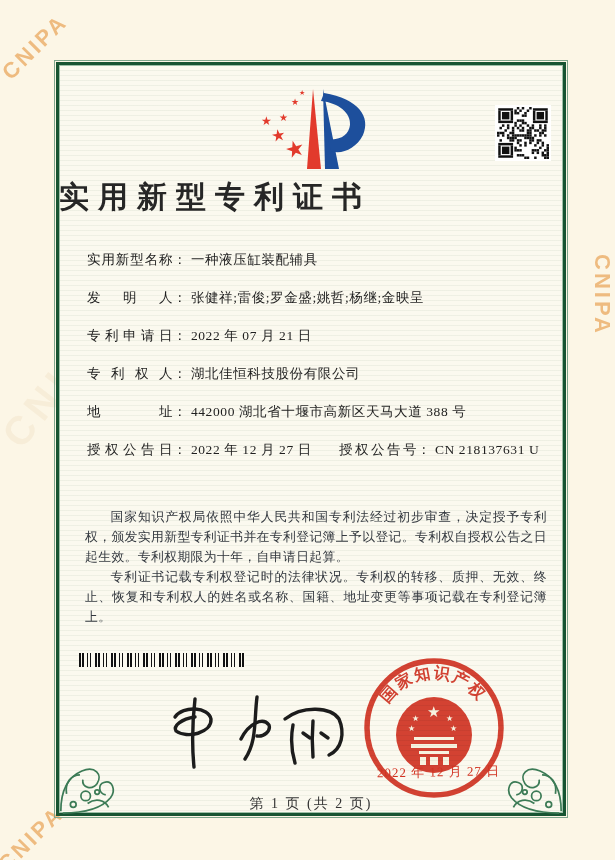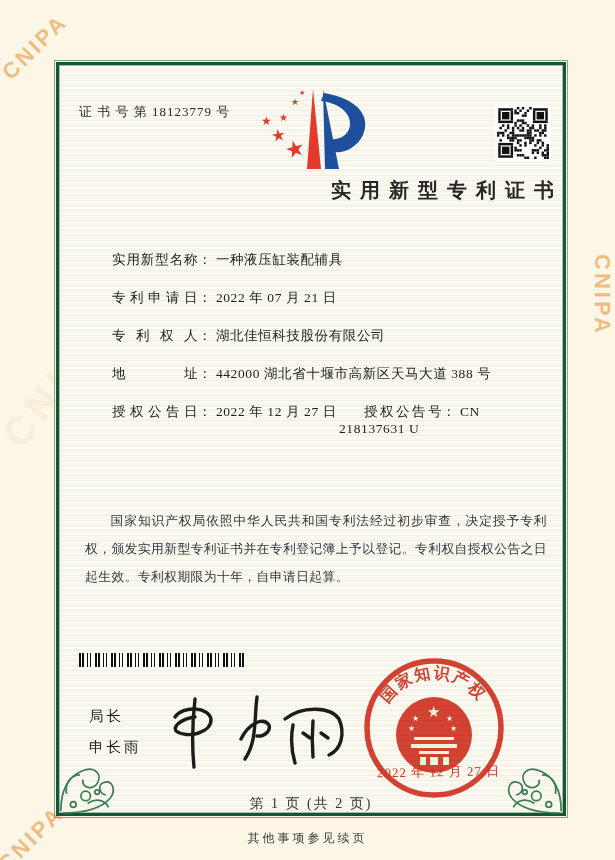--- a/index.html
+++ b/index.html
@@ -46,33 +46,33 @@
   }
   .content{position:absolute;inset:0;}
 
   .cert-no{position:absolute;left:20px;top:38px;font-size:13px;letter-spacing:1px;color:#2c2c2c;}
 
   .logo{position:absolute;left:196px;top:18px;width:130px;height:92px;}
   .qr{position:absolute;left:436px;top:40px;width:52px;height:52px;background:#fff;padding:2px;}
 
   .title{
     position:absolute;left:0;top:112px;width:100%;
-    text-align:right;font-size:20px;font-weight:bold;color:#262626;
+    text-align:left;font-size:30px;font-weight:bold;color:#262626;
     letter-spacing:9px;
   }
 
   .fields{position:absolute;left:28px;top:186px;width:462px;}
   .row{position:relative;height:38px;font-size:13.5px;color:#1f1f1f;letter-spacing:.4px;}
-  .lbl{display:inline-block;width:86px;text-align:justify;text-align-last:justify;vertical-align:top;margin-left:25px;}
+  .lbl{display:inline-block;width:86px;text-align:justify;text-align-last:justify;vertical-align:top;}
   .colon{display:inline-block;margin-right:4px;}
   .val{letter-spacing:.6px;margin-top:27px;}
   .pair2{position:absolute;left:252px;top:0;}
   .pair2 .lbl{width:78px;}
 
-  .paras{position:absolute;left:26px;top:442px;width:462px;font-size:12.8px;line-height:28px;color:#33383f;}
+  .paras{position:absolute;left:26px;top:442px;width:462px;font-size:12.8px;line-height:20px;color:#33383f;}
   .paras p{margin:0;text-indent:2em;text-align:justify;letter-spacing:.4px;}
 
   .barcode{
     position:absolute;left:20px;top:588px;width:166px;height:14px;
     background:repeating-linear-gradient(90deg,
       #111 0 2px,#fbf9ef 2px 3px,
       #111 3px 5px,#fbf9ef 5px 8px,
       #111 8px 9px,#fbf9ef 9px 11px,
       #111 11px 12px,#fbf9ef 12px 16px);
   }
@@ -109,21 +109,20 @@
   <div class="wm wm-bl">CNIPA</div>
   <div class="wm-ghost wm-g1">CNIPA</div>
   <div class="wm-ghost wm-g2">CNIPA</div>
   <div class="wm-ghost wm-g3">CNIPA</div>
   <div class="wm-ghost wm-g4">CNIPA</div>
 
   <div class="frame">
     <div class="frame-inner">
       <div class="content">
 
-        <div class="cert-no">证 书 号 第 18123779 号</div>
 
         <svg class="logo" viewBox="0 0 130 92">
           <polygon points="58,6 66,86 52,86" fill="#e23a2c"></polygon>
           <polygon points="68,6 84,86 70,86" fill="#1d4f9c"></polygon>
           <path d="M69,10 C104,16 116,34 108,52 C101,66 86,72 76,68 L73,56 C84,58 94,52 95,42 C96,30 84,20 66,18 Z" fill="#1d4f9c"></path>
           <g fill="#e23a2c" font-family="'DejaVu Sans',sans-serif">
             <text x="30" y="74" font-size="22" transform="rotate(-15 38 66)">★</text>
             <text x="16" y="58" font-size="16" transform="rotate(-10 22 52)">★</text>
             <text x="6" y="42" font-size="12">★</text>
             <text x="24" y="38" font-size="10">★</text>
@@ -275,46 +274,46 @@
             </g>
         </svg>
 
         <div class="title">实用新型专利证书</div>
 
         <div class="fields">
           <div class="row">
             <span class="lbl">实用新型名称</span><span class="colon">：</span><span class="val">一种液压缸装配辅具</span>
           </div>
           <div class="row">
+            <span class="lbl">发明人</span><span class="colon">：</span><span class="val">张健祥;雷俊;罗金盛;姚哲;杨继;金映呈</span>
+          </div>
+          <div class="row">
             <span class="lbl">专利申请日</span><span class="colon">：</span><span class="val">2022 年 07 月 21 日</span>
           </div>
           <div class="row">
             <span class="lbl">专利权人</span><span class="colon">：</span><span class="val">湖北佳恒科技股份有限公司</span>
           </div>
           <div class="row">
             <span class="lbl">地址</span><span class="colon">：</span><span class="val">442000 湖北省十堰市高新区天马大道 388 号</span>
           </div>
           <div class="row">
             <span class="lbl">授权公告日</span><span class="colon">：</span><span class="val">2022 年 12 月 27 日</span>
             <span class="pair2">
               <span class="lbl">授权公告号</span><span class="colon">：</span><span class="val">CN 218137631 U</span>
             </span>
           </div>
         </div>
 
         <div class="paras">
           <p>国家知识产权局依照中华人民共和国专利法经过初步审查，决定授予专利权，颁发实用新型专利证书并在专利登记簿上予以登记。专利权自授权公告之日起生效。专利权期限为十年，自申请日起算。</p>
+          <p>专利证书记载专利权登记时的法律状况。专利权的转移、质押、无效、终止、恢复和专利权人的姓名或名称、国籍、地址变更等事项记载在专利登记簿上。</p>
         </div>
 
         <div class="barcode"></div>
 
-        <div class="director">
-          <div>局长</div>
-          <div>申长雨</div>
-        </div>
 
         <svg class="signature" viewBox="0 0 212 100">
           <g fill="none" stroke="#1c1c1c" stroke-width="3.4" stroke-linecap="round">
             <path d="M34,12 C31,38 31,60 33,80"></path>
             <path d="M14,30 C22,18 48,20 50,32 C51,46 26,52 15,44 C12,39 20,32 34,30"></path>
             <path d="M80,52 C88,36 102,30 108,38 C110,44 103,50 96,49"></path>
             <path d="M96,10 C93,34 96,54 84,72"></path>
             <path d="M132,38 C129,54 131,66 134,76"></path>
             <path d="M124,32 C142,18 170,20 178,32 C184,46 181,62 168,68"></path>
             <path d="M152,34 C151,46 151,58 152,70"></path>
@@ -369,14 +368,13 @@
             <circle cx="30" cy="70" r="5"></circle>
             <circle cx="17" cy="79" r="3"></circle>
             <circle cx="42" cy="66" r="2.4"></circle>
           </g>
         </svg>
 
       </div>
     </div>
   </div>
 
-  <div class="footer-note">其他事项参见续页</div>
 </div>
 
 </body></html>

